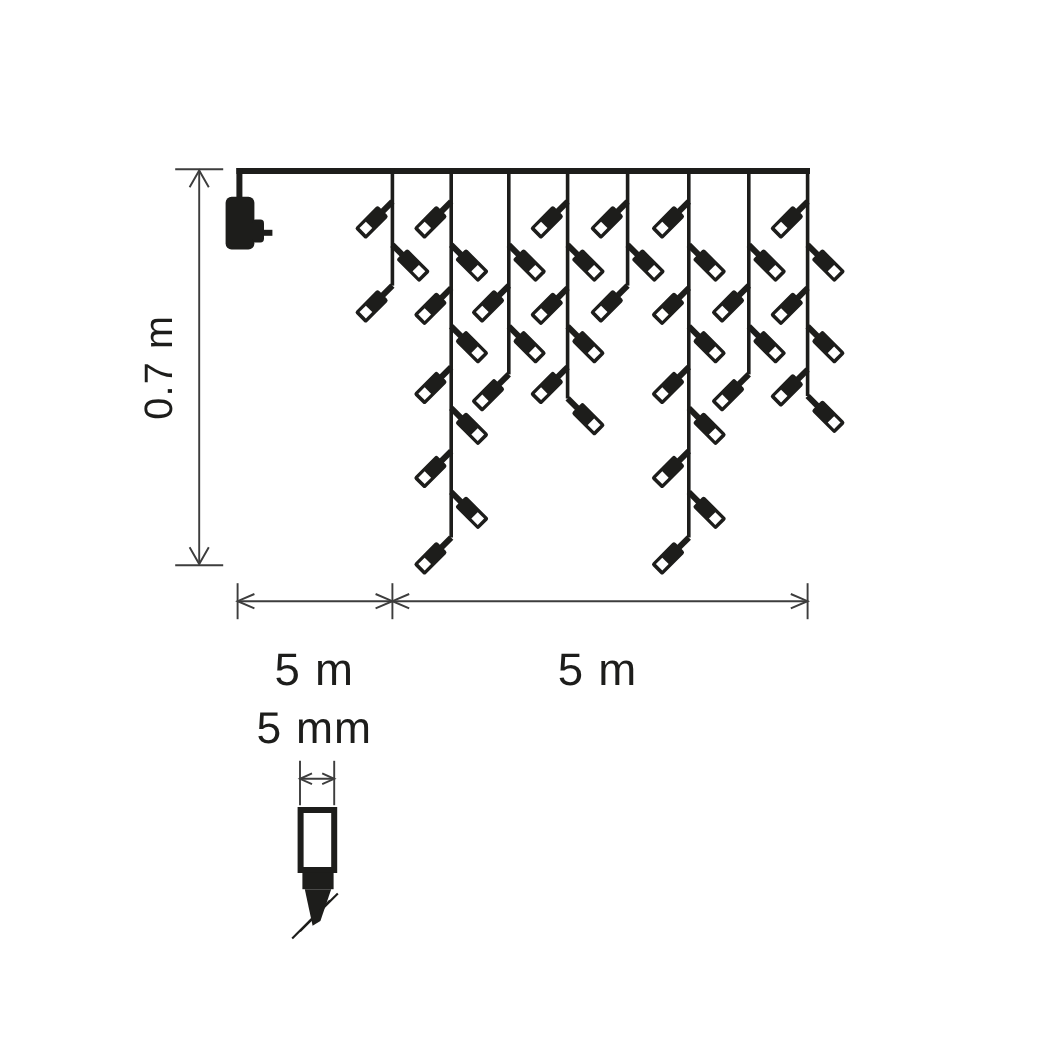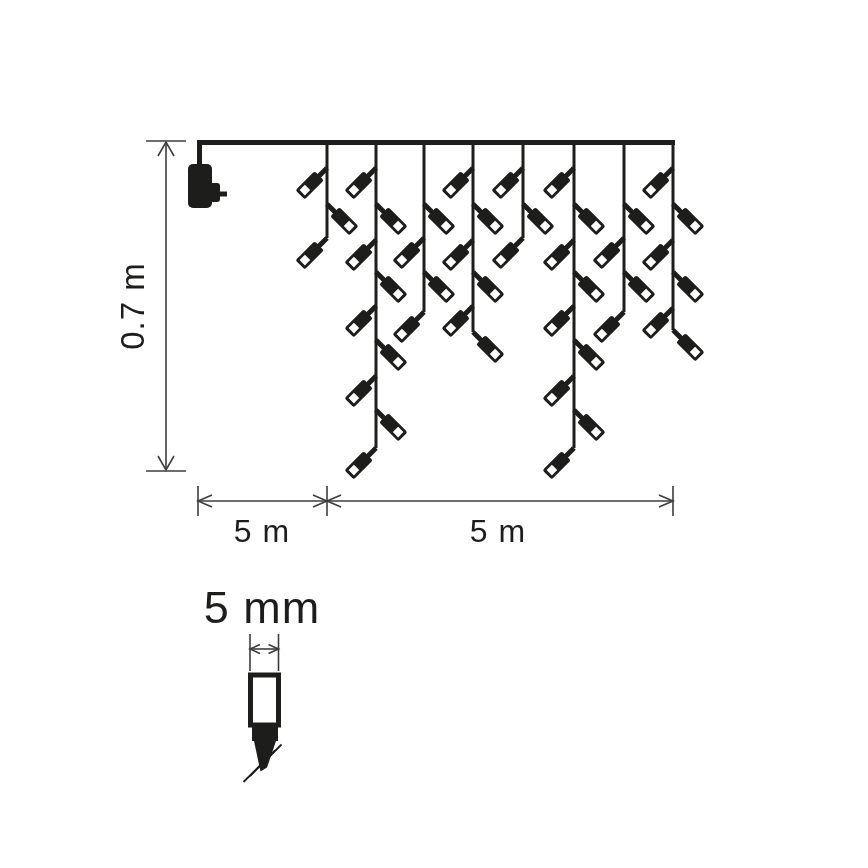--- a/index.html
+++ b/index.html
@@ -13,23 +13,23 @@
   }
   #diagram-svg { position: absolute; left: 0; top: 0; }
   .dim-label {
     position: absolute;
     color: #1d1d1b;
     white-space: nowrap;
     transform: translate(-50%, -50%);
     letter-spacing: 1px;
     line-height: 1;
   }
-  .dim-label.size-span  { font-size: 32px; }
+  .dim-label.size-span  { font-size: 38px; margin-top: 28px; }
   .dim-label.size-height{ font-size: 33px; }
-  .dim-label.size-mm    { font-size: 45px; text-align: right; }
+  .dim-label.size-mm    { font-size: 37px; text-align: right; }
   .dim-label.vertical   { transform: translate(-50%, -50%) rotate(-90deg); }
 </style>
 </head>
 <body>
 
 <div id="canvas">
   <svg id="diagram-svg" width="868" height="868" viewBox="0 0 868 868">
       <g>
         <line x1="166" y1="142" x2="166" y2="470" stroke-width="1.6" stroke="#3d3d3d"></line>
         <line x1="146" y1="141" x2="186" y2="141" stroke-width="1.6" stroke="#3d3d3d"></line>

